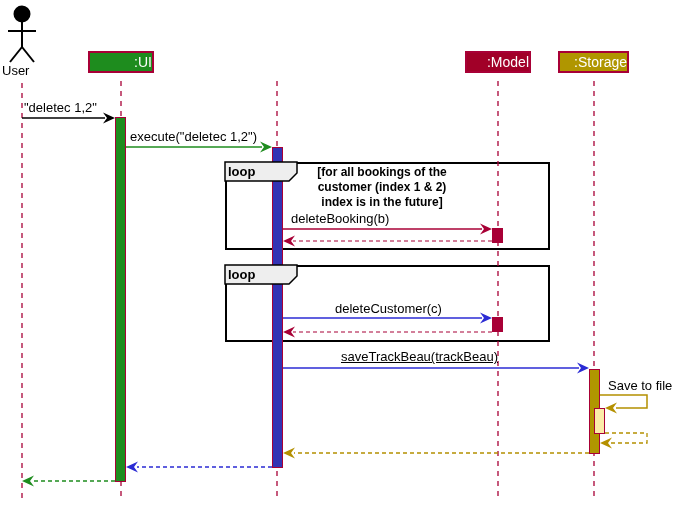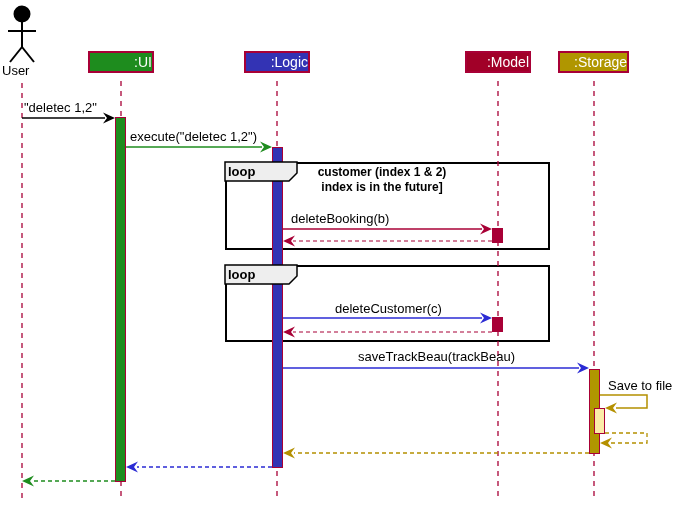--- a/index.html
+++ b/index.html
@@ -60,23 +60,20 @@
       <line x1="22" y1="83" x2="22" y2="500"></line>
       <line x1="121" y1="81" x2="121" y2="500"></line>
       <line x1="277" y1="81" x2="277" y2="500"></line>
       <line x1="498" y1="81" x2="498" y2="500"></line>
       <line x1="594" y1="81" x2="594" y2="500"></line>
     </g>
   </svg>
 
   <div class="phead phead-ui">
     <span>:UI</span>
-  </div>
-  <div class="phead phead-logic">
-    <span>:Logic</span>
   </div>
   <div class="phead phead-storage">
     <span>:Storage</span>
   </div>
   <div class="phead phead-model">
     <span>:Model</span>
   </div>
 
   <div class="frame frame-loop1"></div>
   <div class="frame frame-loop2"></div>
@@ -155,28 +152,29 @@
 
   <div class="lbl lbl-center z6" style="left:2px;top:64px;width:40px;">User</div>
 
   <div class="lbl lbl-center z6" style="left:24px;top:101px;width:92px;">"deletec 1,2"</div>
 
   <div class="lbl lbl-center z6" style="left:130px;top:130px;width:140px;">execute("deletec 1,2")</div>
 
   <div class="lbl lbl-center loop-op z6" style="left:228px;top:165px;width:56px;">loop</div>
 
   <div class="guard z6" style="top:165px;">
+    <div>[for all bookings of the</div>
     <div>customer (index 1 &amp; 2)</div>
     <div>index is in the future]</div>
   </div>
 
   <div class="lbl z6" style="left:291px;top:212px;">deleteBooking(b)</div>
 
   <div class="lbl lbl-center loop-op z6" style="left:228px;top:268px;width:56px;">loop</div>
 
 
   <div class="lbl z6" style="left:335px;top:302px;">deleteCustomer(c)</div>
 
-  <div class="lbl z6" style="left:358px;top:350px;">saveTrackBeau(trackBeau)</div>
+  <div class="lbl z6" style="left:341px;top:350px;text-decoration:underline;">saveTrackBeau(trackBeau)</div>
 
   <div class="lbl z6" style="left:608px;top:379px;">Save to file</div>
 
 </div>
 
 </body></html>

